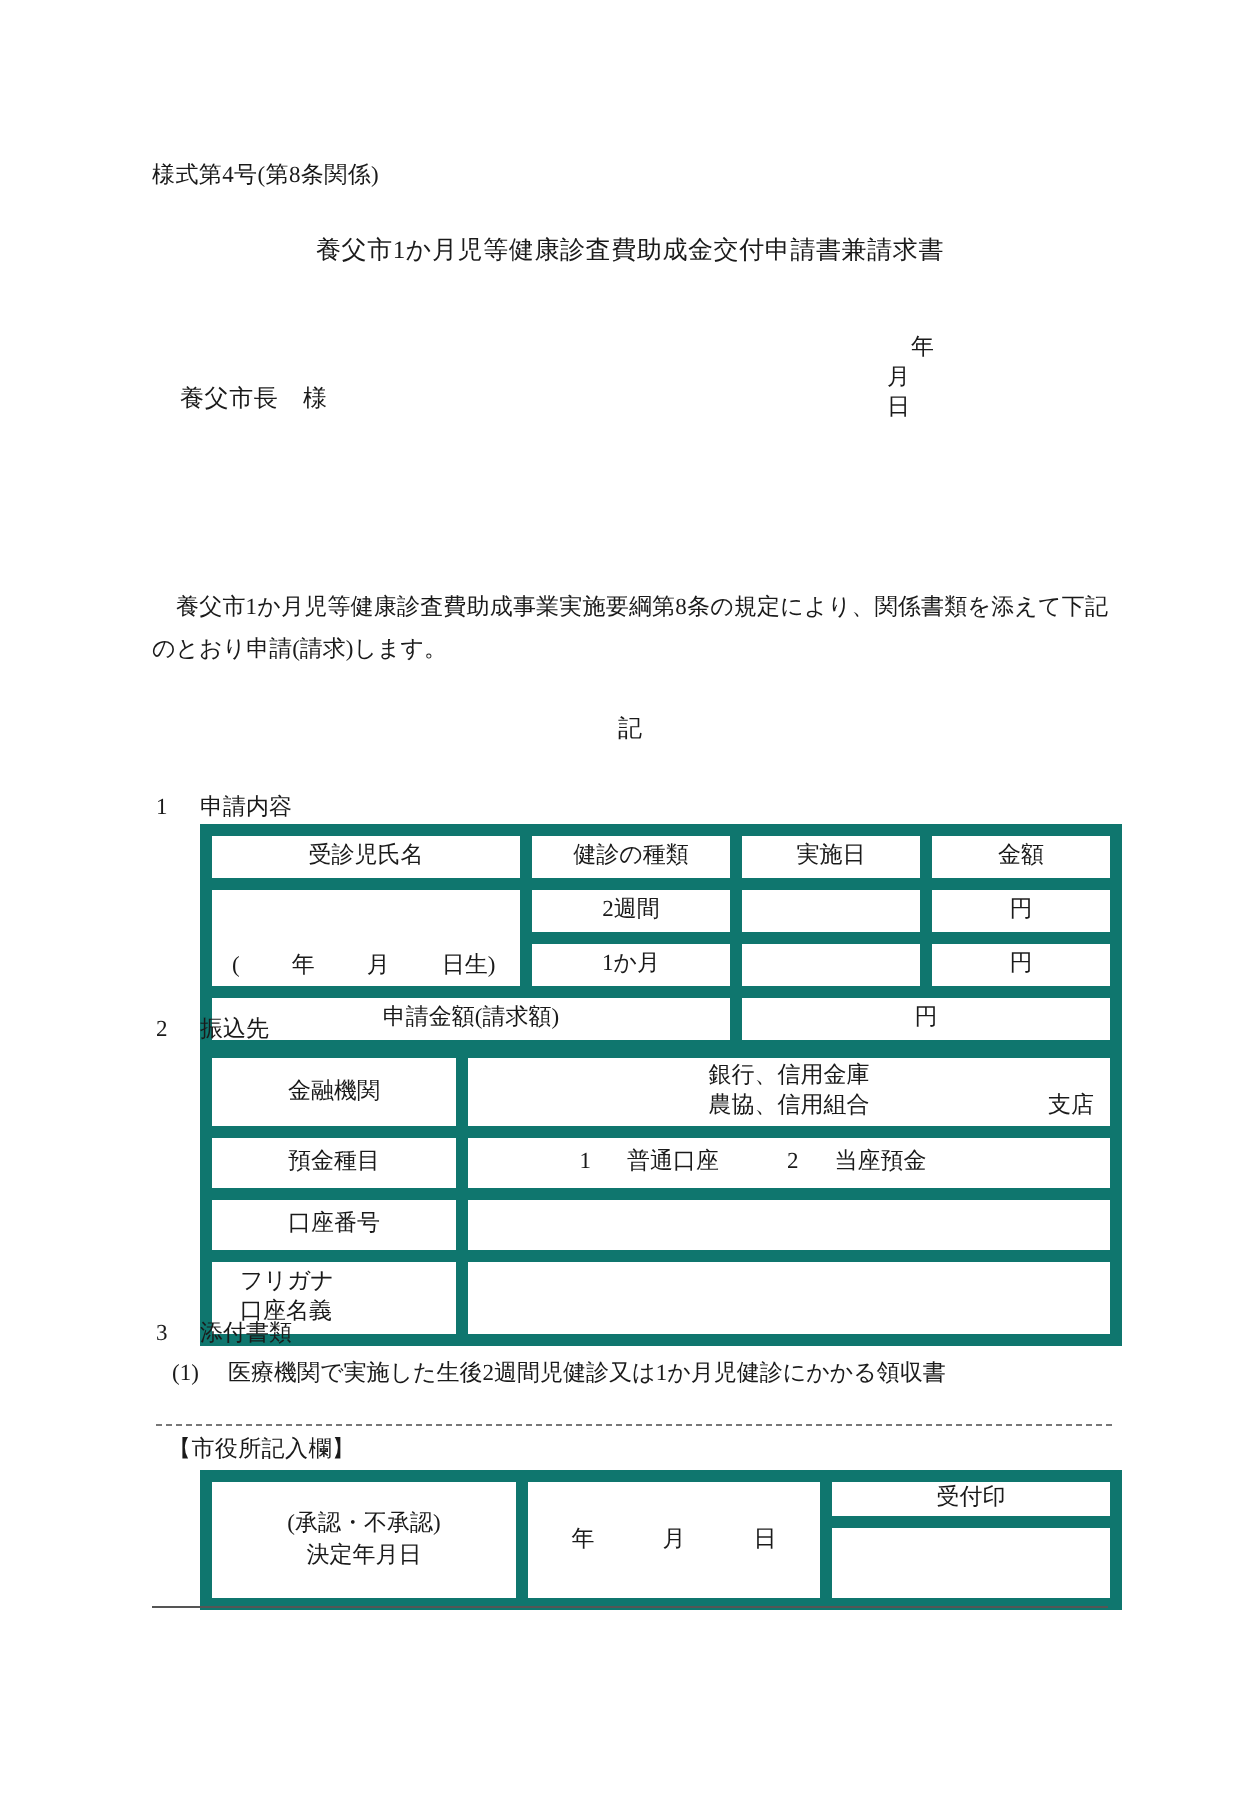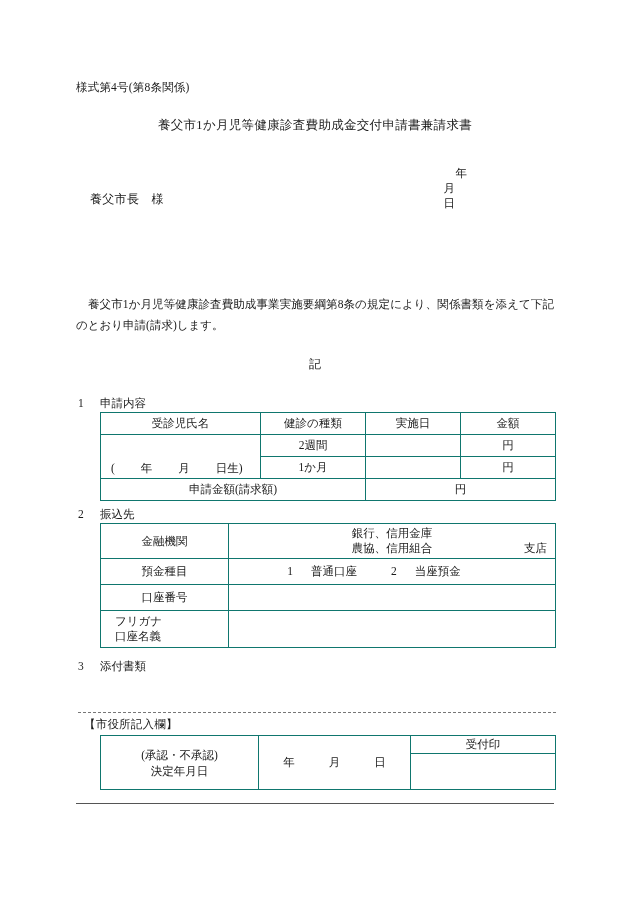--- a/index.html
+++ b/index.html
@@ -91,21 +91,21 @@
   .sec-head .num { display: inline-block; width: 22px; }
 
   
   table.form {
     position: absolute;
     border-collapse: collapse;
     table-layout: fixed;
     font-size: 11.5px;
   }
   table.form td {
-    border: 1px solid #0f766e;
+    border: 6px solid #0f766e;
     padding: 0 4px;
     vertical-align: middle;
     text-align: center;
     line-height: 15px;
   }
   td.amt { text-align: right; padding-right: 6px; }
   td.blank { }
 
   
   #tbl-apply { left: 100px; top: 412px; width: 455px; }
@@ -292,20 +292,21 @@
         <td class="blank"></td>
       </tr>
     </tbody>
   </table>
 
   <div class="sec-head" style="top:659px">
     <span class="num">3</span><span>添付書類</span>
   </div>
 
   <div class="attach-list" style="top:678px">
+    <div class="row"><span class="mark">(1)</span><span>医療機関で実施した生後2週間児健診又は1か月児健診にかかる領収書</span></div>
   </div>
 
   <div class="cutline"></div>
 
   <div class="abs office-label">【市役所記入欄】</div>
 
   <table class="form" id="tbl-office">
     <colgroup>
       <col style="width:158px">
       <col style="width:152px">

